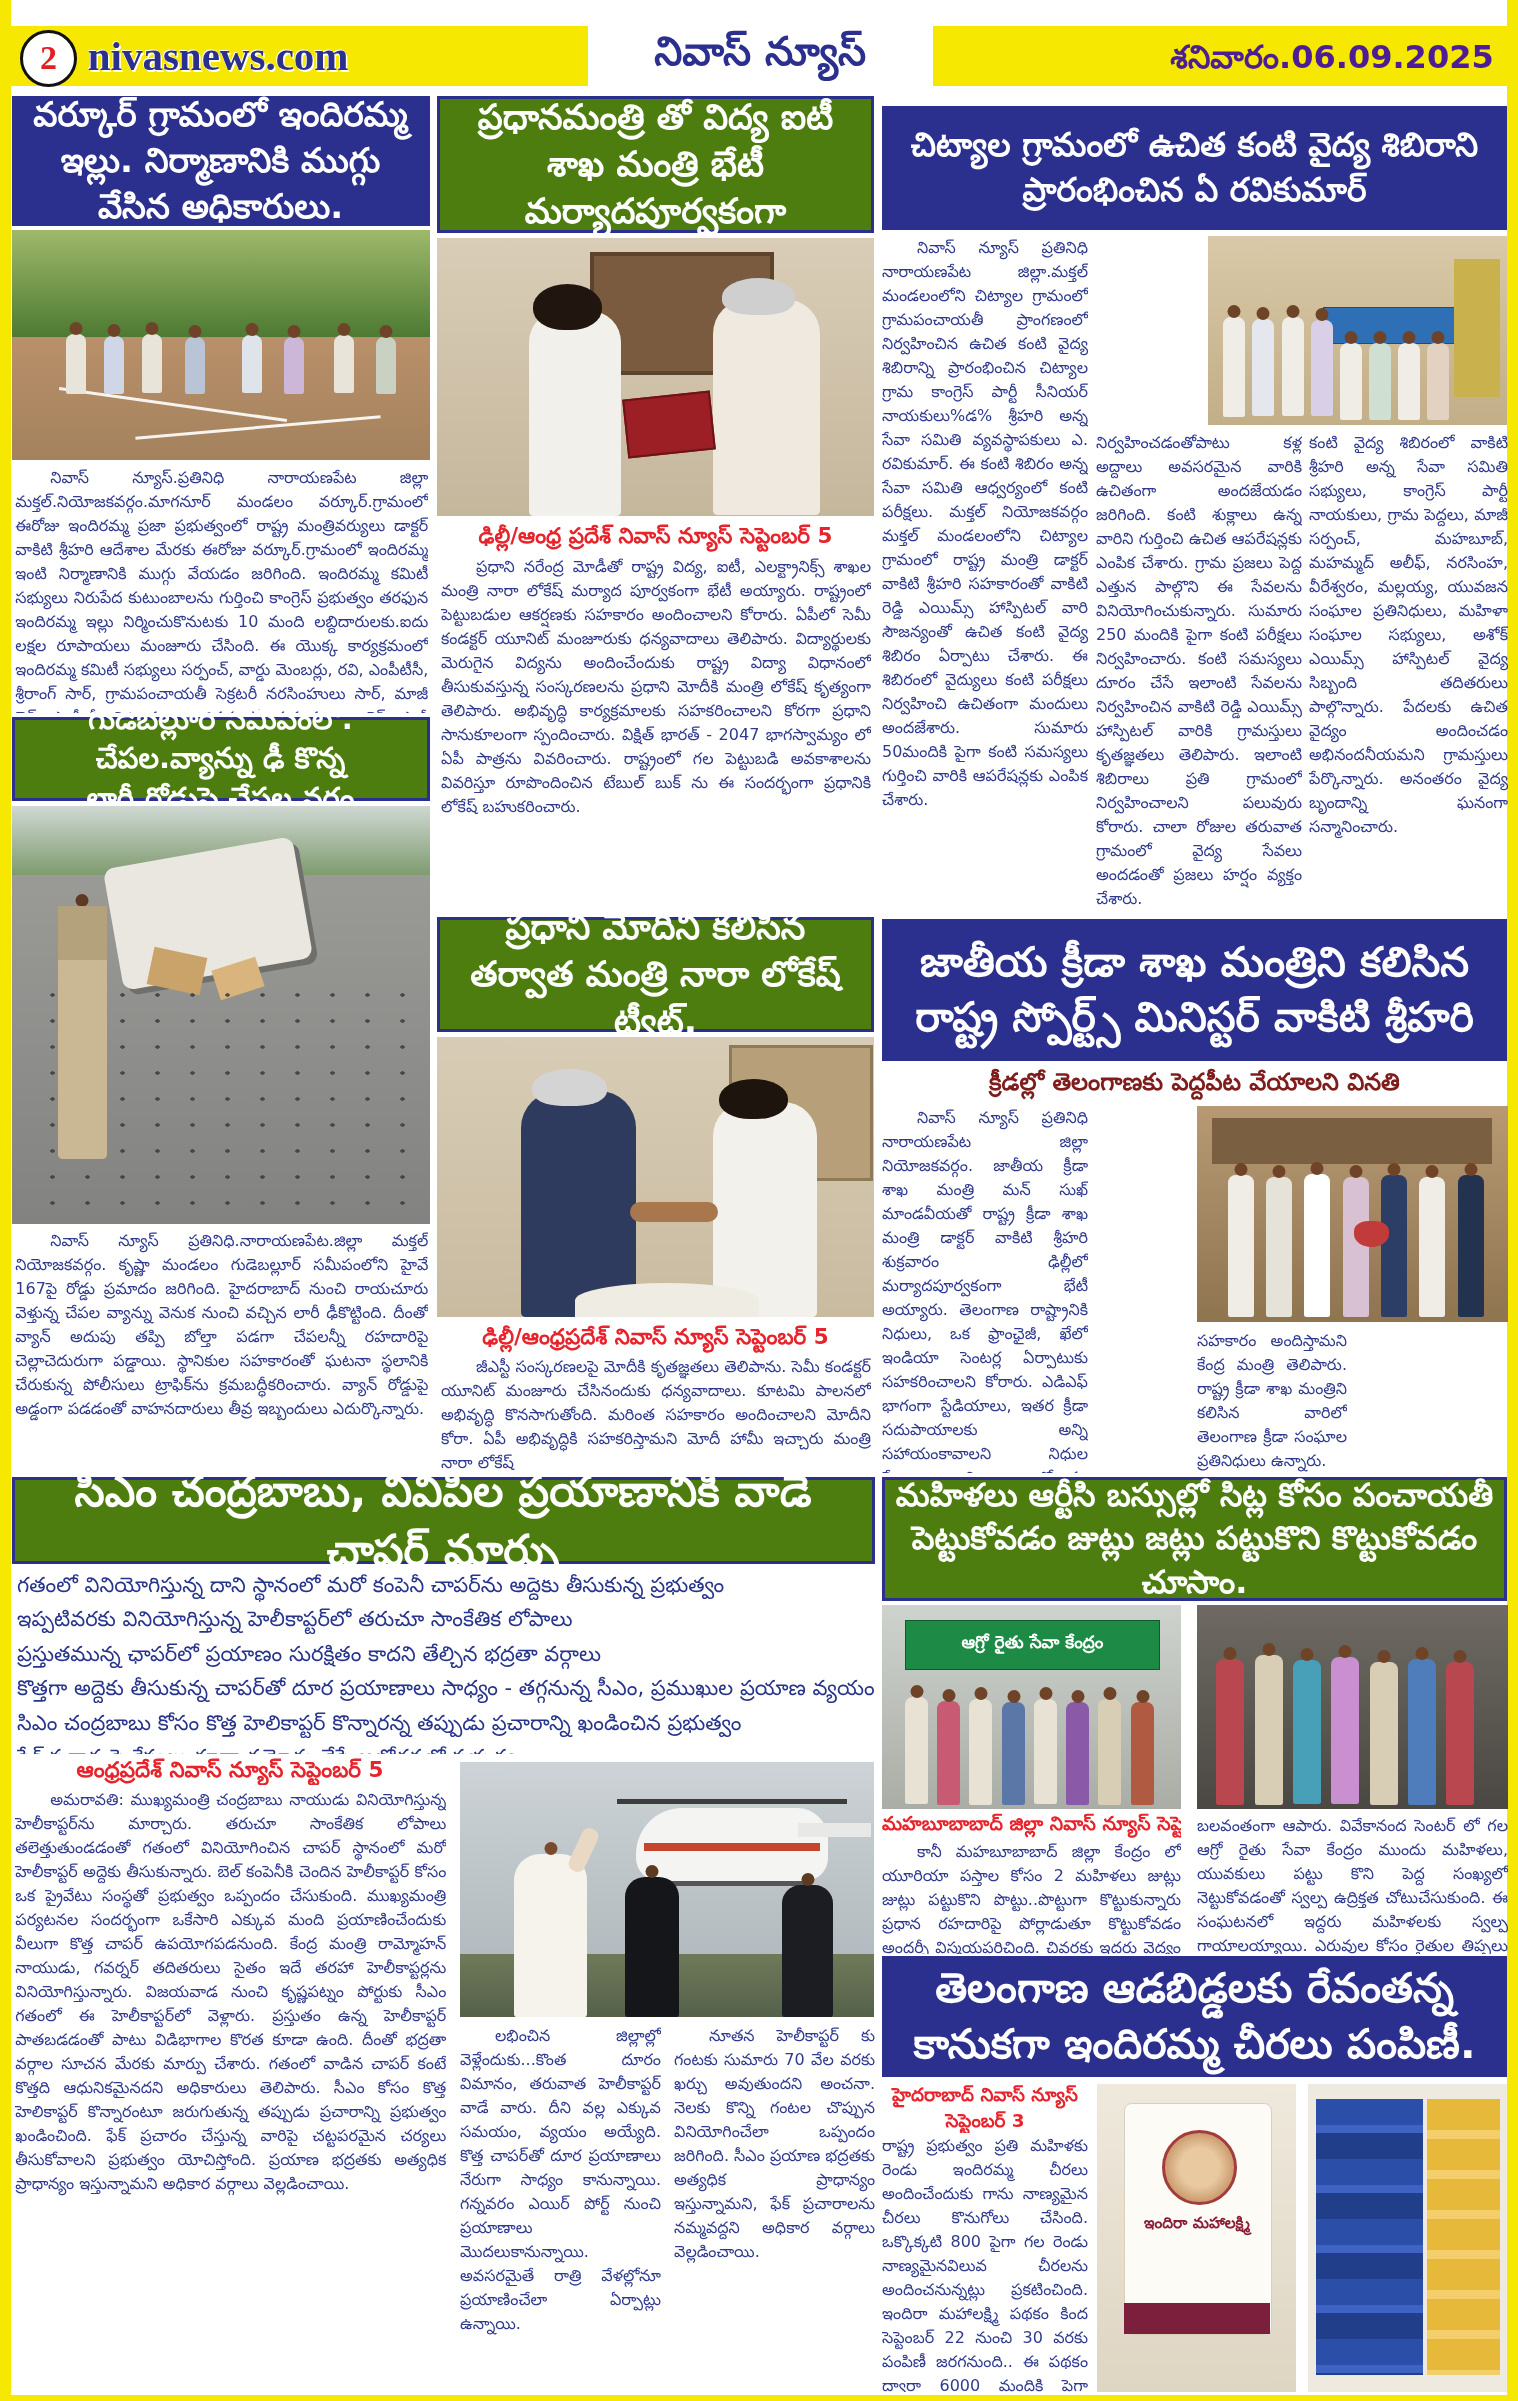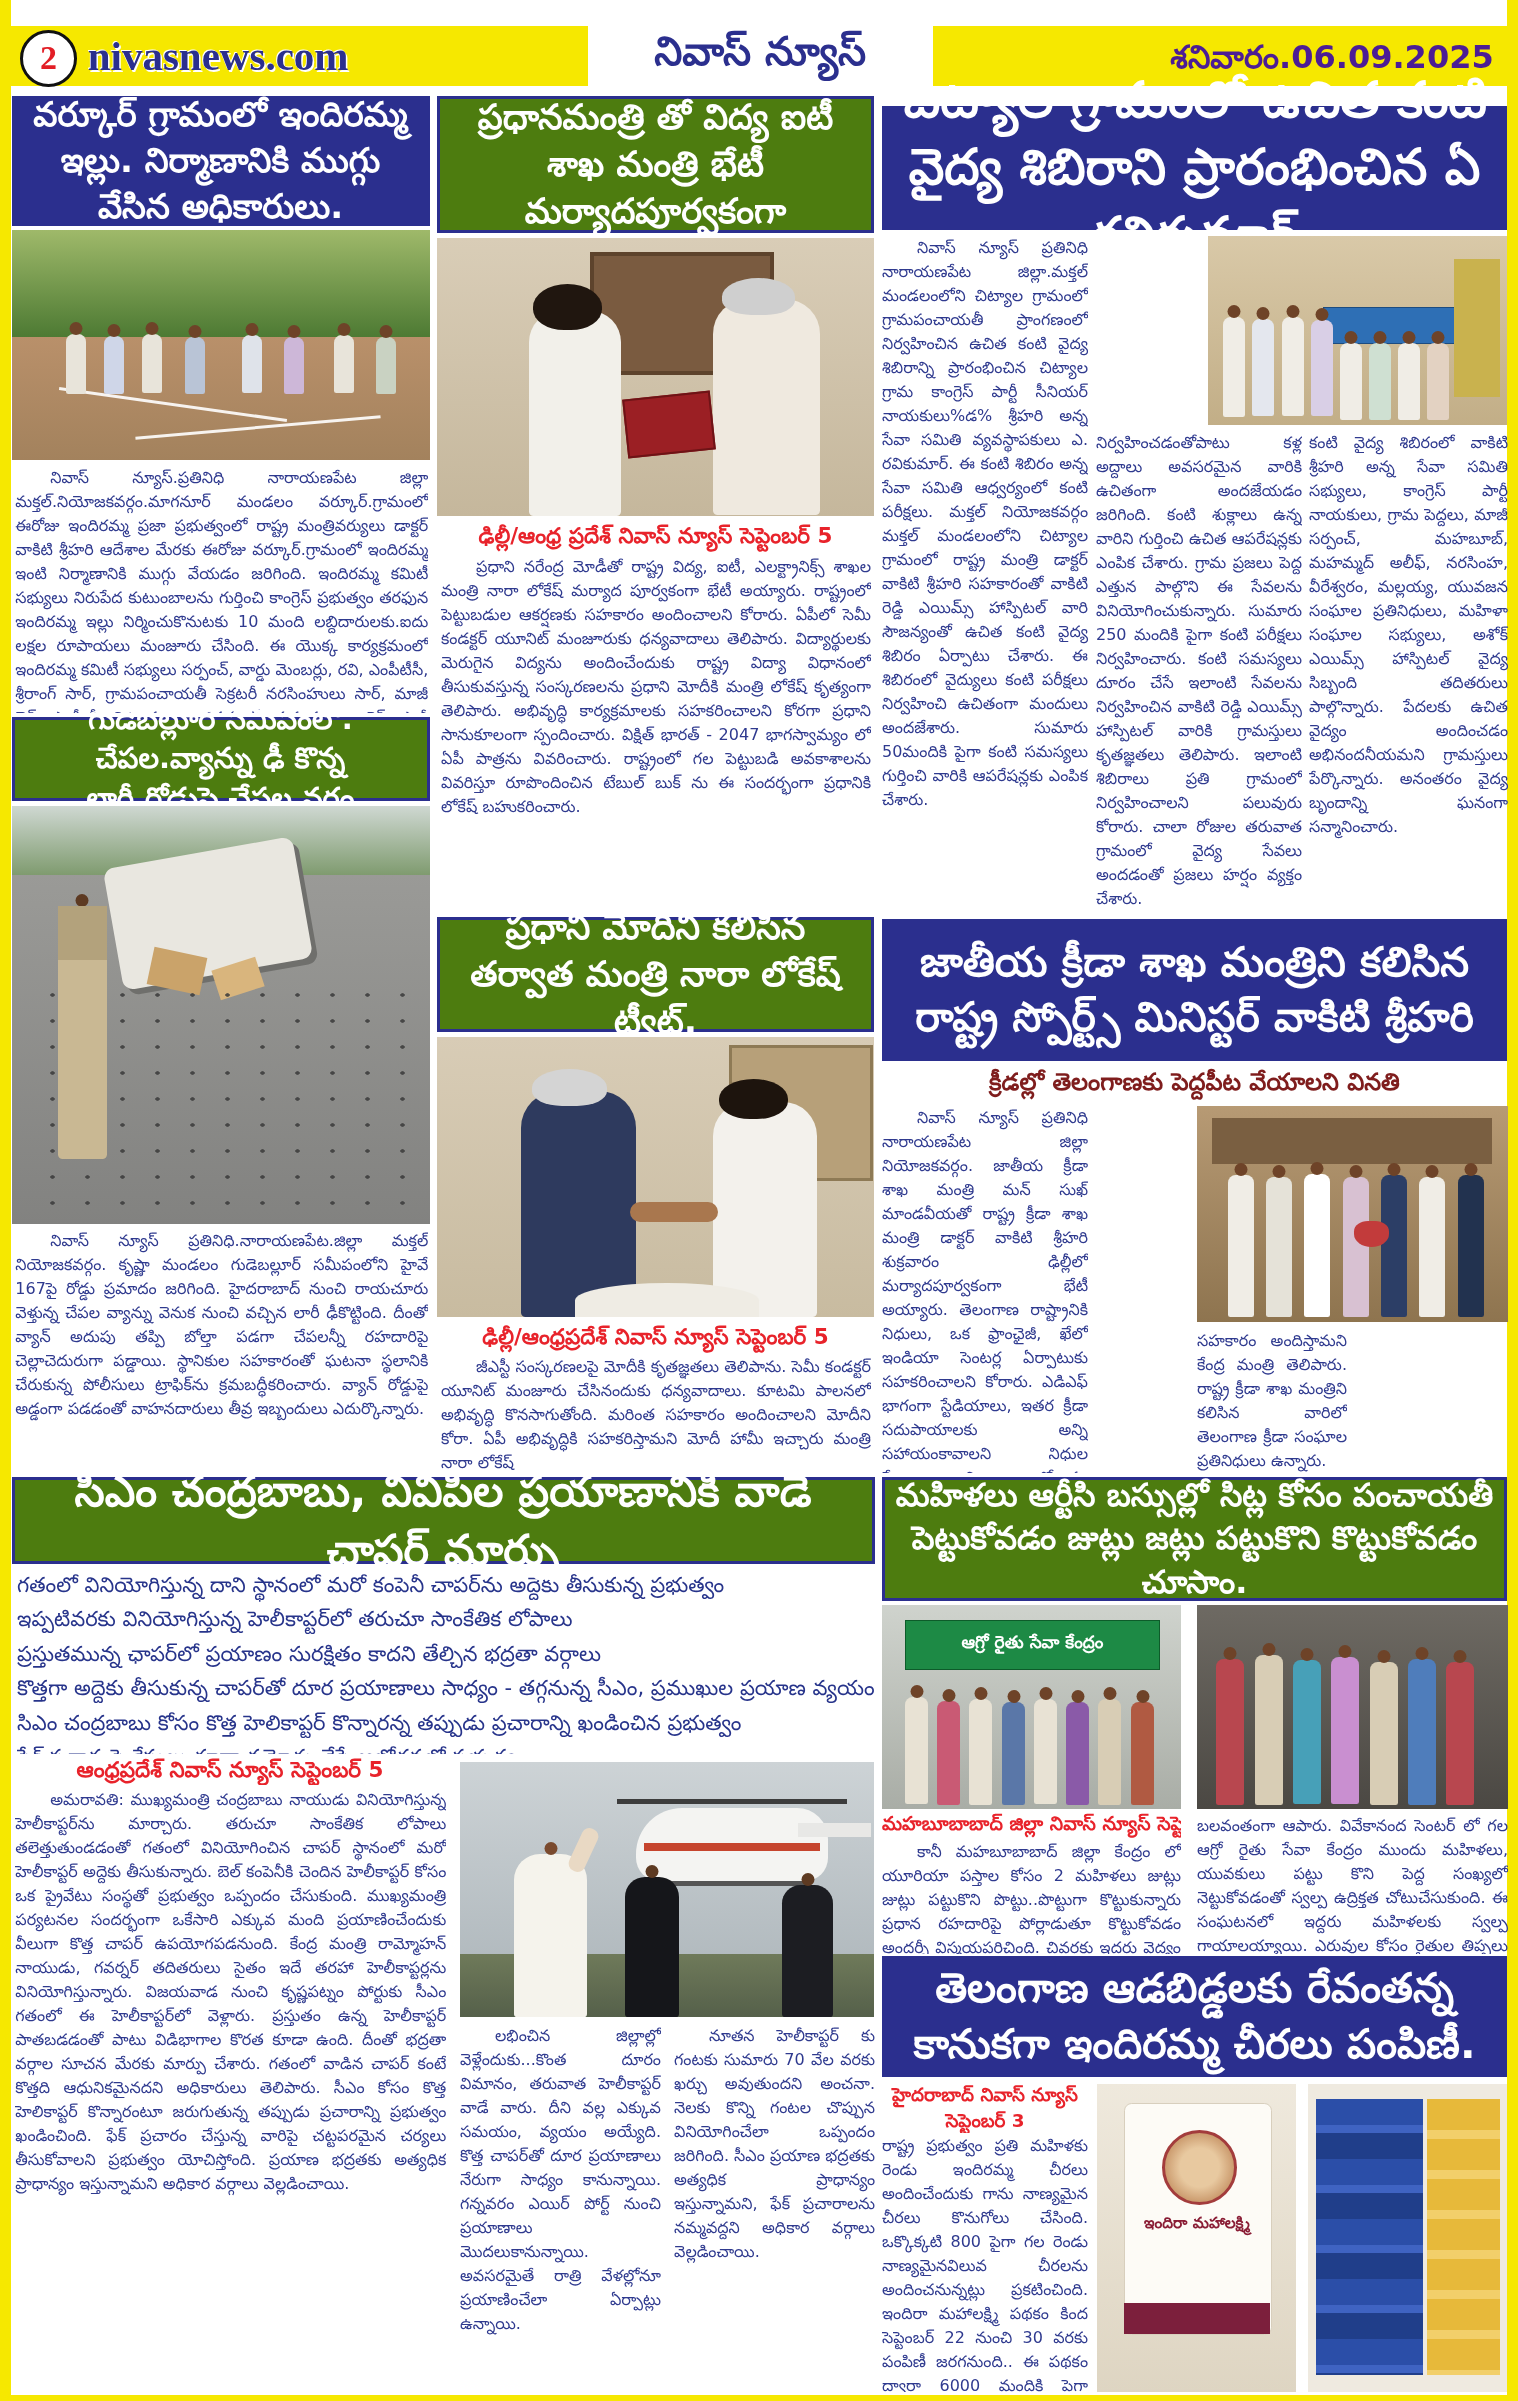--- a/index.html
+++ b/index.html
@@ -158,21 +158,21 @@
     <div class="person" style="--head:#5d3a22;left:322px;top:123px;width:51px;height:132px;background:#1c1d22;border-radius:18.4px 18.4px 3.1px 3.1px;"></div>
   </div>
 
   <div class="abs body-txt" style="left:460px;top:2024px;width:201px;height:368px;">
       <p>లభించిన జిల్లాల్లో వెళ్లేందుకు...కొంత దూరం విమానం, తరువాత హెలీకాప్టర్ వాడే వారు. దీని వల్ల ఎక్కువ సమయం, వ్యయం అయ్యేది. కొత్త చాపర్‌తో దూర ప్రయాణాలు నేరుగా సాధ్యం కానున్నాయి. గన్నవరం ఎయిర్ పోర్ట్ నుంచి ప్రయాణాలు మొదలుకానున్నాయి. అవసరమైతే రాత్రి వేళల్లోనూ ప్రయాణించేలా ఏర్పాట్లు ఉన్నాయి.</p>
     </div>
   <div class="abs body-txt" style="left:674px;top:2024px;width:201px;height:368px;">
       <p>నూతన హెలీకాప్టర్ కు గంటకు సుమారు 70 వేల వరకు ఖర్చు అవుతుందని అంచనా. నెలకు కొన్ని గంటల చొప్పున వినియోగించేలా ఒప్పందం జరిగింది. సీఎం ప్రయాణ భద్రతకు అత్యధిక ప్రాధాన్యం ఇస్తున్నామని, ఫేక్ ప్రచారాలను నమ్మవద్దని అధికార వర్గాలు వెల్లడించాయి.</p>
     </div>
 
-  <div class="abs hbox navybox" style="left:882px;top:106px;width:625px;height:124px;font-size:50px;">చిట్యాల గ్రామంలో ఉచిత కంటి వైద్య శిబిరాని ప్రారంభించిన ఏ రవికుమార్</div>
+  <div class="abs hbox navybox" style="left:882px;top:106px;width:625px;height:124px;font-size:33px;">చిట్యాల గ్రామంలో ఉచిత కంటి వైద్య శిబిరాని ప్రారంభించిన ఏ రవికుమార్</div>
 
   <div class="abs body-txt" style="left:882px;top:236px;width:206px;height:677px;">
       <p>నివాస్ న్యూస్ ప్రతినిధి నారాయణపేట జిల్లా.మక్తల్ మండలంలోని చిట్యాల గ్రామంలో గ్రామపంచాయతీ ప్రాంగణంలో నిర్వహించిన ఉచిత కంటి వైద్య శిబిరాన్ని ప్రారంభించిన చిట్యాల గ్రామ కాంగ్రెస్ పార్టీ సీనియర్ నాయకులు%డ% శ్రీహరి అన్న సేవా సమితి వ్యవస్థాపకులు ఎ. రవికుమార్. ఈ కంటి శిబిరం అన్న సేవా సమితి ఆధ్వర్యంలో కంటి పరీక్షలు. మక్తల్ నియోజకవర్గం మక్తల్ మండలంలోని చిట్యాల గ్రామంలో రాష్ట్ర మంత్రి డాక్టర్ వాకిటి శ్రీహరి సహకారంతో వాకిటి రెడ్డి ఎయిమ్స్ హాస్పిటల్ వారి సౌజన్యంతో ఉచిత కంటి వైద్య శిబిరం ఏర్పాటు చేశారు. ఈ శిబిరంలో వైద్యులు కంటి పరీక్షలు నిర్వహించి ఉచితంగా మందులు అందజేశారు. సుమారు 50మందికి పైగా కంటి సమస్యలు గుర్తించి వారికి ఆపరేషన్లకు ఎంపిక చేశారు.</p>
     </div>
 
   <div class="abs photo" style="left:1208px;top:236px;width:299px;height:189px;background:linear-gradient(#d9c9a8,#c2ae87);">
     <div class="abs" style="left:115px;top:71px;width:165px;height:35px;background:#2e6fb5;border:1.5px solid #1d4c80;"></div>
     <div class="abs" style="left:246px;top:23px;width:46px;height:138px;background:#c9b24e;"></div>
     <div class="person" style="--head:#6e4328;left:15.3px;top:81px;width:21.5px;height:100px;background:#f0ede6;"></div>
     <div class="person" style="--head:#6e4328;left:44px;top:83px;width:21.5px;height:97px;background:#e4e7ee;"></div>

